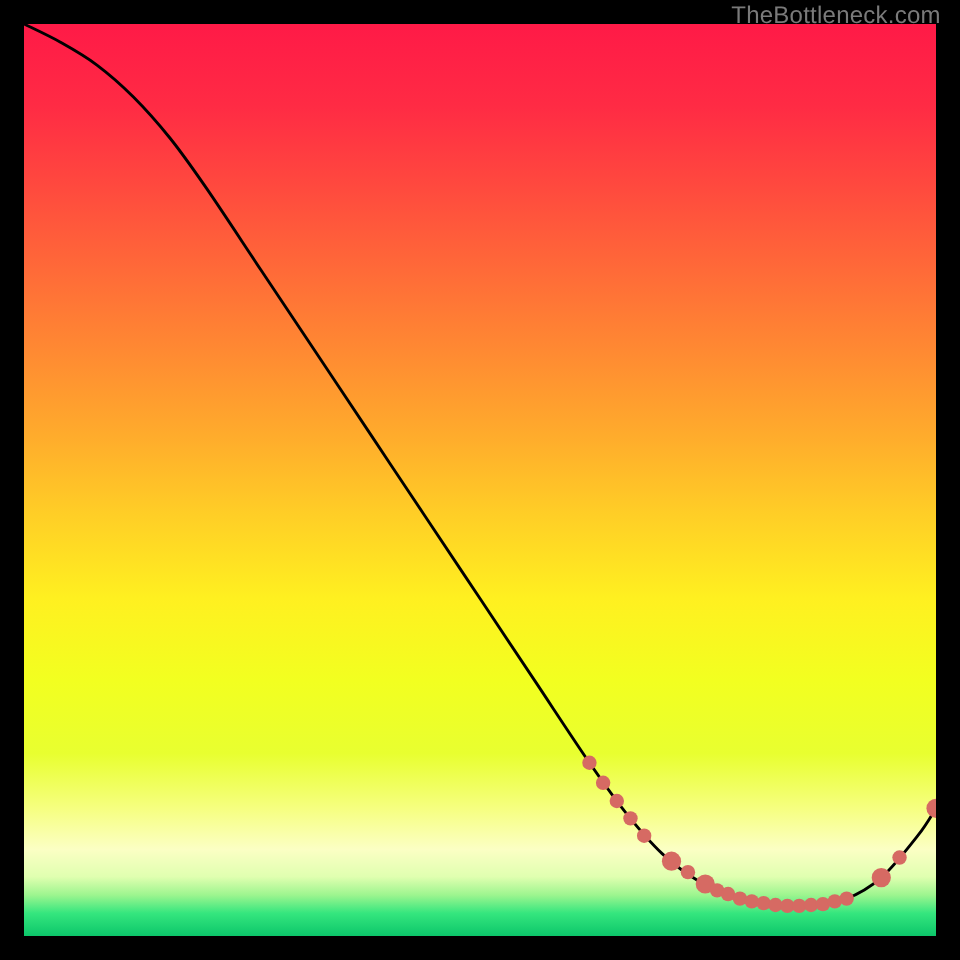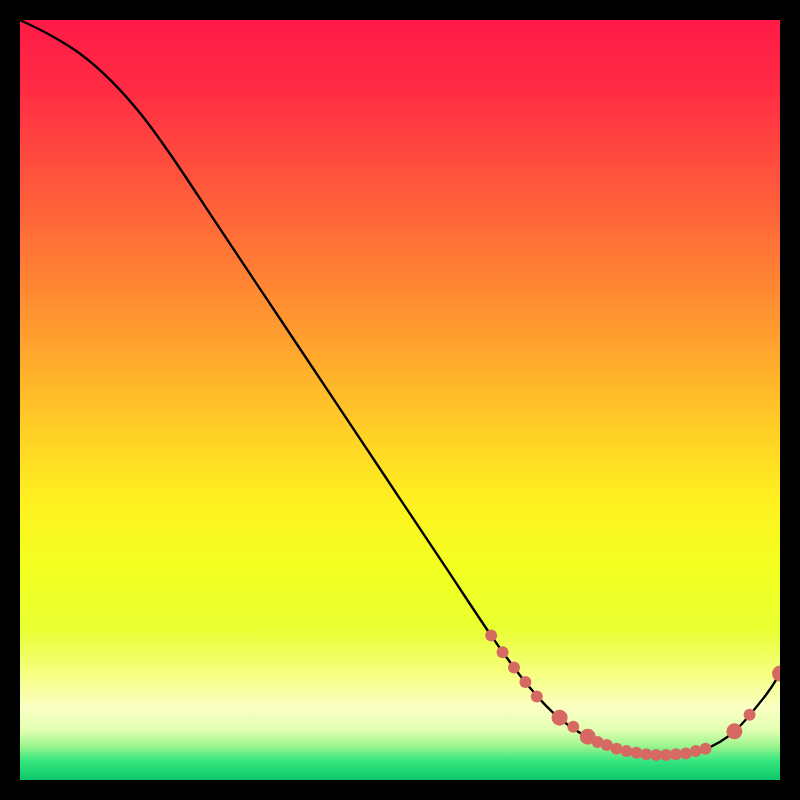--- a/index.html
+++ b/index.html
@@ -35,20 +35,21 @@
     font-weight: 500;
     letter-spacing: 0.2px;
     user-select: none;
   }
   svg { display: block; }
 </style>
 </head>
 <body>
 
 <div class="frame">
+  <div class="watermark">TheBottleneck.com</div>
   <svg class="plot" viewBox="0 0 760 760" width="760" height="760">
     <defs>
       <linearGradient id="bg-grad" x1="0" y1="0" x2="0" y2="1">
           <stop offset="0.00%" stop-color="#ff1a47"></stop>
           <stop offset="9.00%" stop-color="#ff2b44"></stop>
           <stop offset="18.00%" stop-color="#ff4a3e"></stop>
           <stop offset="27.00%" stop-color="#ff6a38"></stop>
           <stop offset="36.00%" stop-color="#ff8a32"></stop>
           <stop offset="45.00%" stop-color="#ffab2c"></stop>
           <stop offset="54.00%" stop-color="#ffcf26"></stop>

